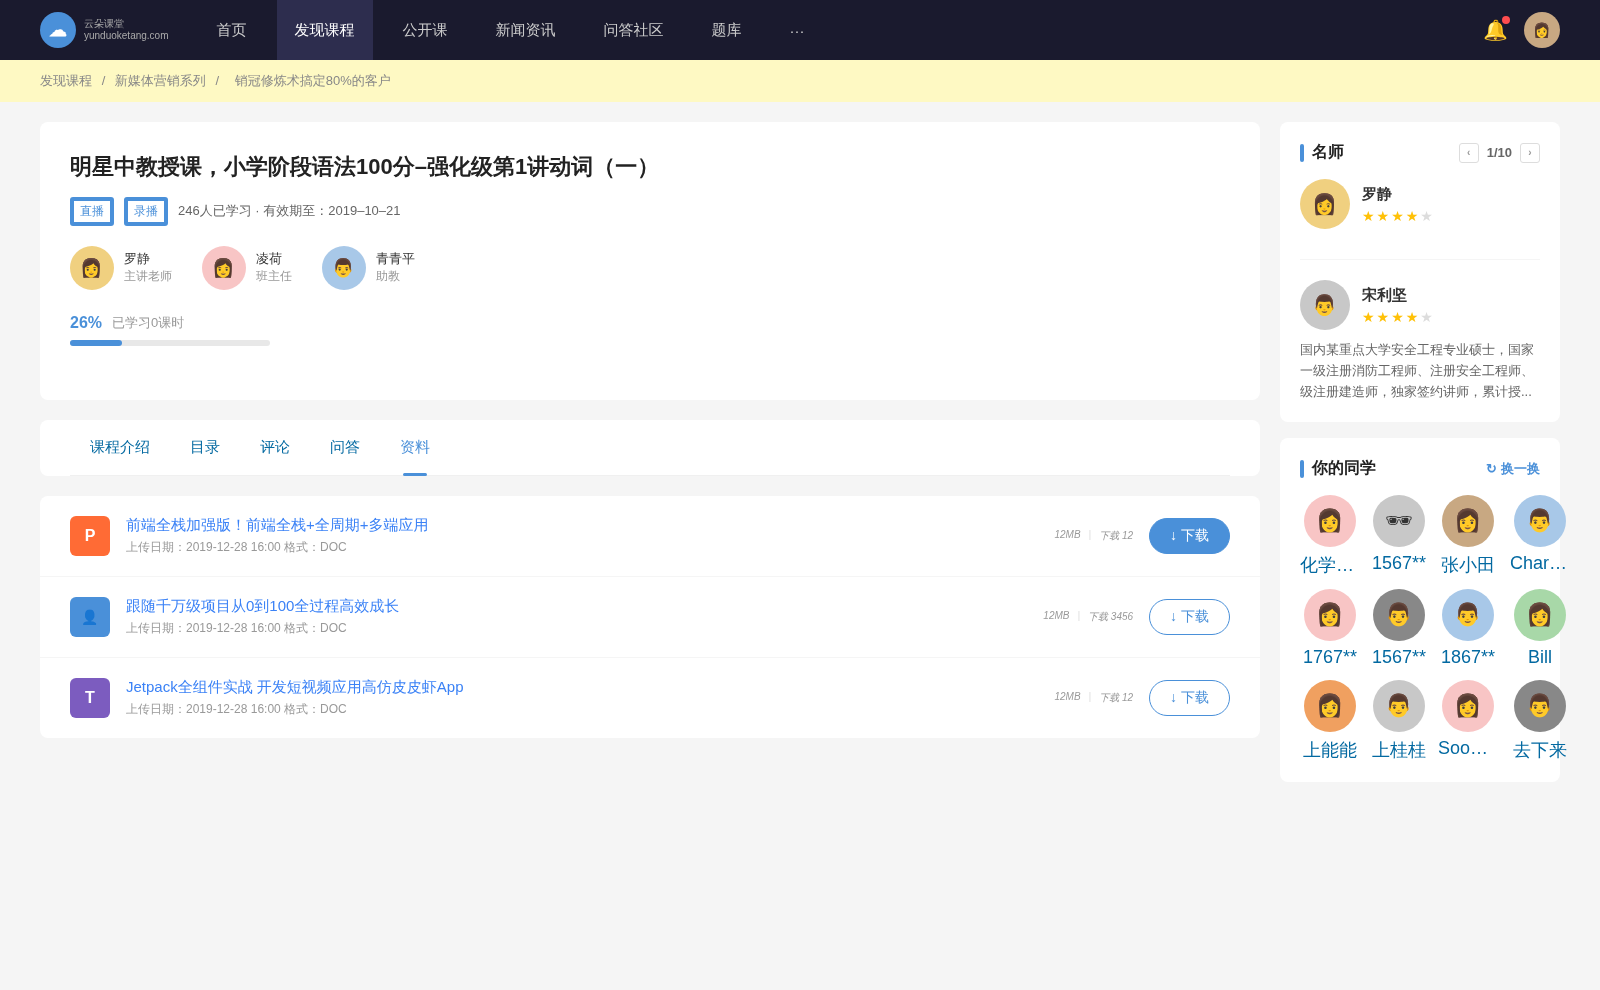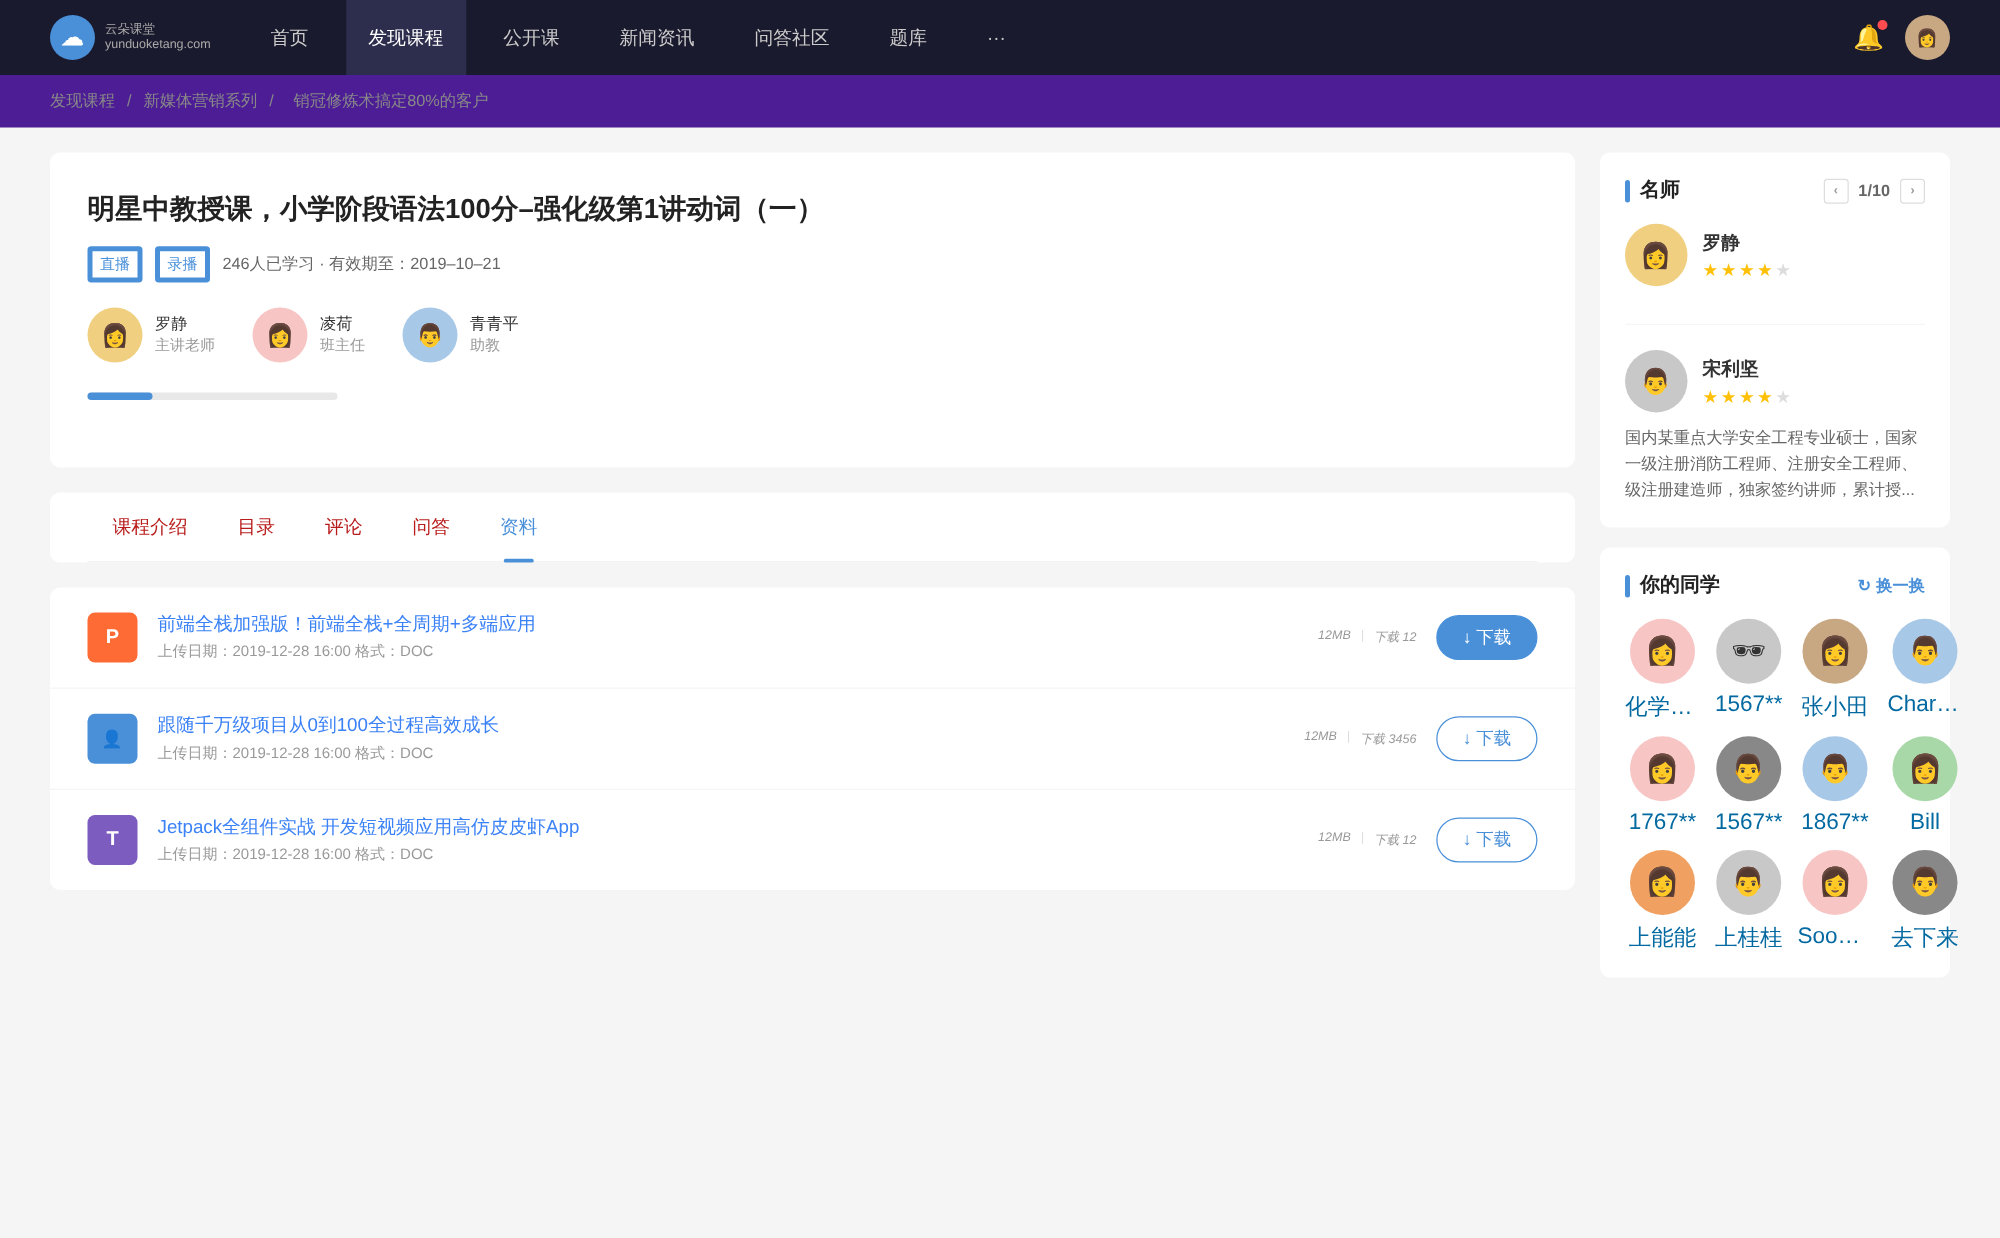--- a/index.html
+++ b/index.html
@@ -13,21 +13,21 @@
     .nav-logo-text span { display: block; font-size: 10px; color: #aaa; }
     .nav-items { display: flex; align-items: center; gap: 12px; flex: 1; }
     .nav-item { color: #ccc; padding: 0 18px; height: 60px; display: flex; align-items: center; cursor: pointer; font-size: 15px; transition: color 0.2s; }
     .nav-item.active { background: #2d2d4e; color: white; }
     .nav-right { display: flex; align-items: center; gap: 16px; margin-left: auto; }
     .nav-bell { color: #ccc; font-size: 20px; position: relative; cursor: pointer; }
     .nav-bell-dot { width: 8px; height: 8px; background: #ff4d4f; border-radius: 50%; position: absolute; top: -2px; right: -2px; }
     .nav-avatar { width: 36px; height: 36px; border-radius: 50%; background: #c8a882; overflow: hidden; cursor: pointer; display: flex; align-items: center; justify-content: center; }
 
     
-    .breadcrumb { background: #4c1d95; padding: 12px 40px; font-size: 13px; color: #888; }
+    .breadcrumb { background: #fef9c3; padding: 12px 40px; font-size: 13px; color: #888; }
     .breadcrumb a { color: #888; text-decoration: none; }
     .breadcrumb span { margin: 0 6px; }
 
     
     .main-layout { display: flex; gap: 20px; padding: 20px 40px; max-width: 1600px; margin: 0 auto; }
     .content-area { flex: 1; min-width: 0; }
     .sidebar-area { width: 280px; flex-shrink: 0; }
 
     
     .course-header-card { background: white; border-radius: 8px; padding: 30px; margin-bottom: 20px; }
@@ -55,21 +55,21 @@
 
     
     .actions-row { display: flex; align-items: center; justify-content: space-between; }
     .btn-continue { background: #4a90d9; color: white; border: none; border-radius: 25px; padding: 12px 40px; font-size: 16px; cursor: pointer; font-weight: 500; }
     .action-buttons { display: flex; gap: 20px; }
     .action-btn { display: flex; align-items: center; gap: 6px; color: #666; cursor: pointer; font-size: 14px; border: 1px solid #ddd; padding: 8px 16px; border-radius: 4px; background: white; }
 
     
     .tabs-section { background: white; border-radius: 8px; padding: 0 30px; margin-bottom: 20px; }
     .tabs-list { display: flex; gap: 0; border-bottom: 1px solid #f0f0f0; }
-    .tab-item { padding: 18px 20px; cursor: pointer; color: #b91c1c; font-size: 15px; position: relative; }
+    .tab-item { padding: 18px 20px; cursor: pointer; color: #0369a1; font-size: 15px; position: relative; }
     .tab-item.active { color: #4a90d9; }
     .tab-item.active::after { content: ''; position: absolute; bottom: -1px; left: 50%; transform: translateX(-50%); width: 24px; height: 3px; background: #4a90d9; border-radius: 2px; }
 
     
     .file-list { background: white; border-radius: 8px; }
     .file-item { display: flex; align-items: center; gap: 16px; padding: 20px 30px; border-bottom: 1px solid #f5f5f5; }
     .file-item:last-child { border-bottom: none; }
     .file-icon { width: 40px; height: 40px; border-radius: 6px; display: flex; align-items: center; justify-content: center; color: white; font-size: 16px; font-weight: bold; flex-shrink: 0; }
     .file-icon.orange { background: #ff6b35; }
     .file-icon.blue { background: #4a90d9; }
@@ -185,20 +185,24 @@
         <div class="teacher-item">
           <div class="teacher-avatar-circle av-blue">👨</div>
           <div class="teacher-info">
             <div class="teacher-name">青青平</div>
             <div class="teacher-role">助教</div>
           </div>
         </div>
       </div>
 
       <div class="progress-section">
+        <div class="progress-label">
+          <span class="progress-percent">26%</span>
+          <span class="progress-text">已学习0课时</span>
+        </div>
         <div class="progress-bar-bg">
           <div class="progress-bar-fill" style="width: 26%"></div>
         </div>
       </div>
 
     </div>
 
     <div class="tabs-section">
       <div class="tabs-list">
         <div class="tab-item">课程介绍</div>

